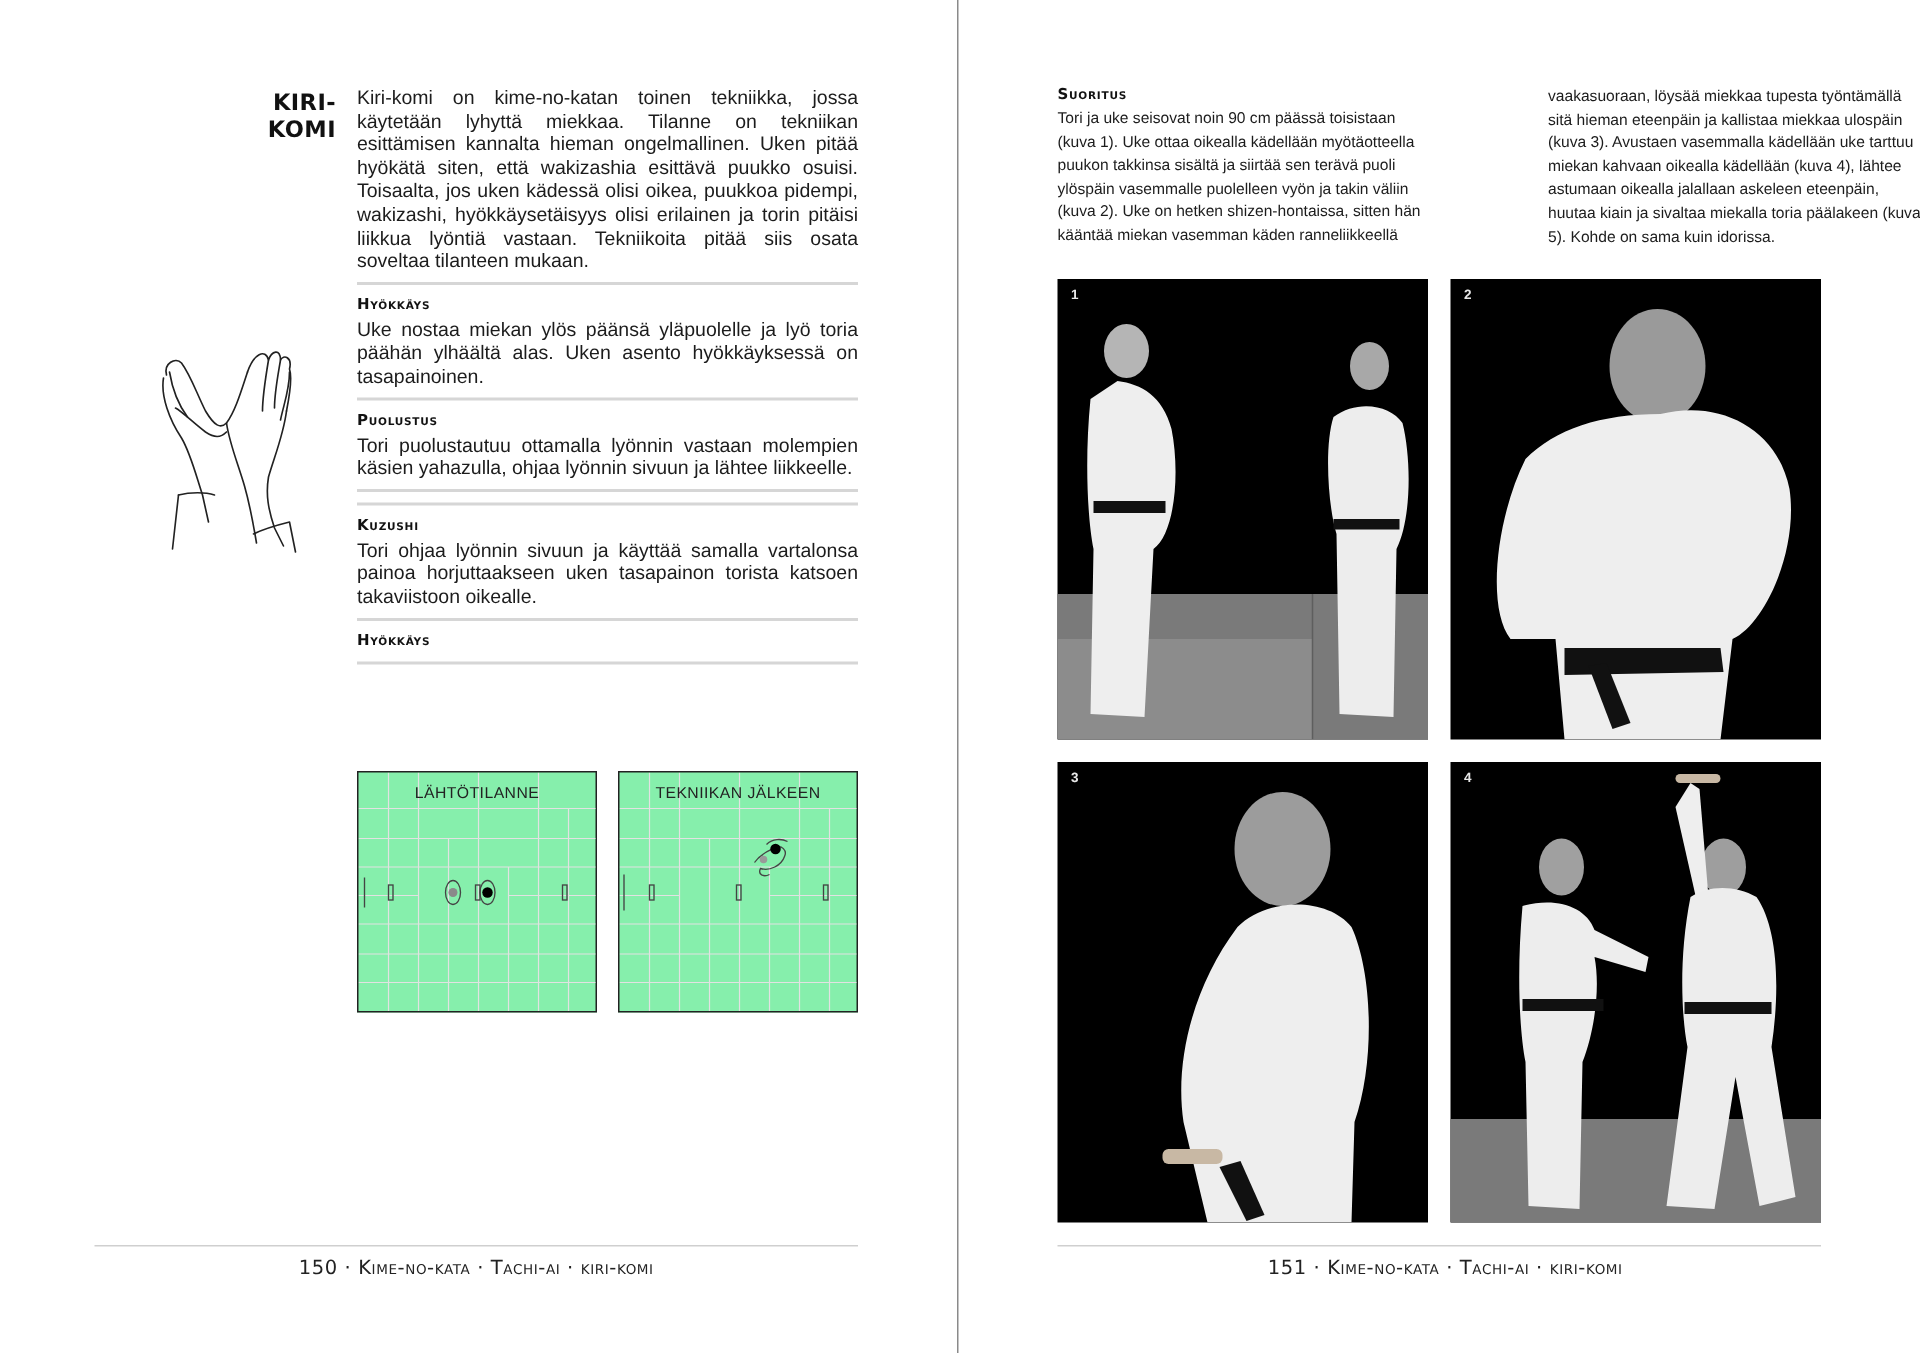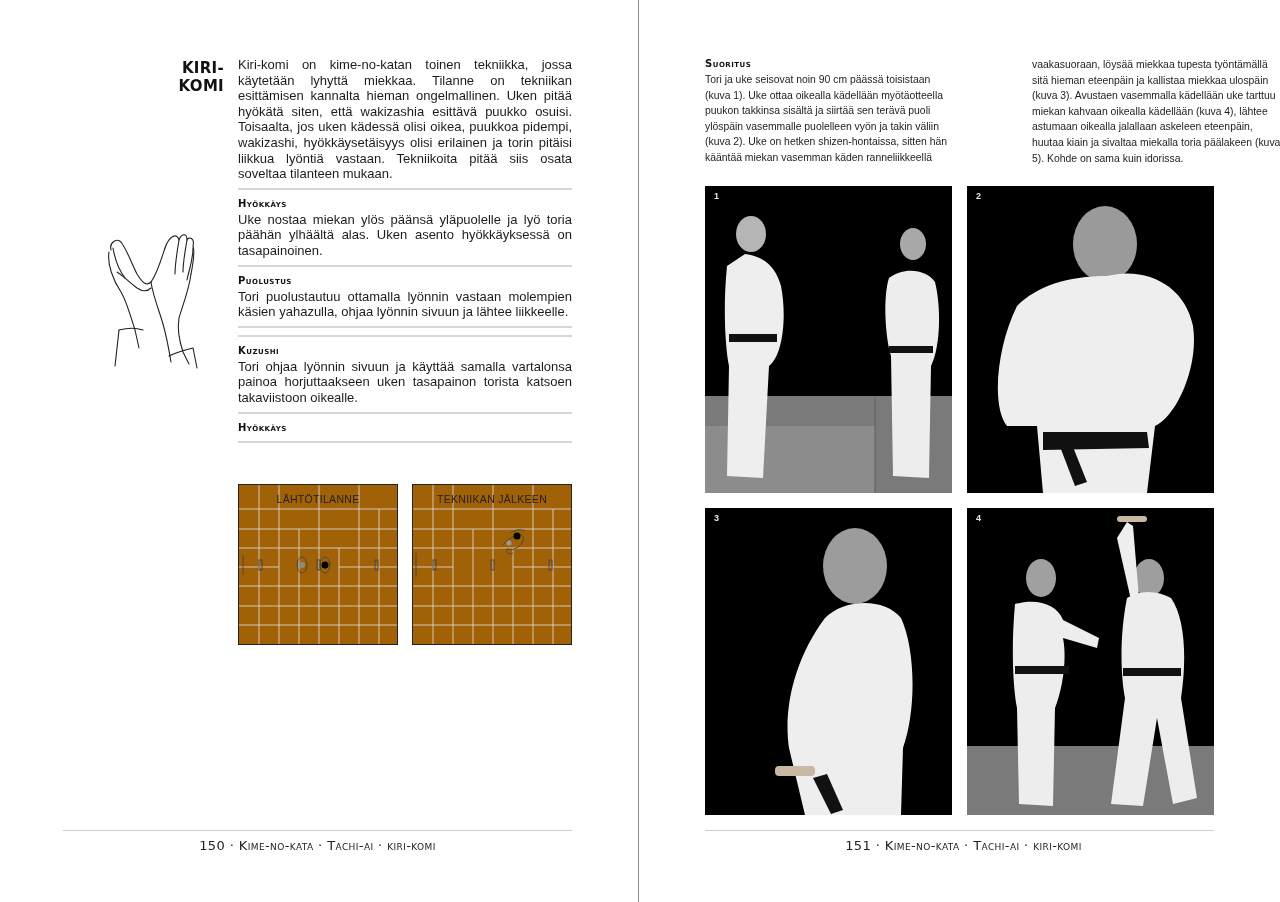--- a/index.html
+++ b/index.html
@@ -20,22 +20,22 @@
     }
     .rule { height: 0; border-top: 2px solid #d6d6d6; margin: 6px 0 7px 0; }
     .sec-head {
       font-family: "DejaVu Sans", sans-serif; font-weight: bold; font-size: 10px; font-variant: small-caps;
       letter-spacing: 0.5px; color: #111; line-height: 14px; margin-bottom: 1px;
     }
 
     .hands { position: absolute; left: 103px; top: 230px; width: 98px; height: 142px; }
 
     .diagram {
-      position: absolute; top: 484px; width: 160px; height: 161px;
-      border: 1.5px solid #222; background: #a16207; overflow: hidden;
+      position: absolute; top: 514px; width: 160px; height: 161px;
+      border: 1.5px solid #222; background: #86efac; overflow: hidden;
     }
     .diagram .dlabel {
       position: absolute; top: 8px; left: 0; width: 100%; text-align: center;
       font-size: 10.5px; letter-spacing: 0.3px; color: #222;
     }
     .diagram svg { position: absolute; left: 0; top: 0; }
 
     .footer-rule { position: absolute; top: 830px; height: 0; border-top: 1.5px solid #cfcfcf; }
     .footer {
       position: absolute; top: 838px; text-align: center;

